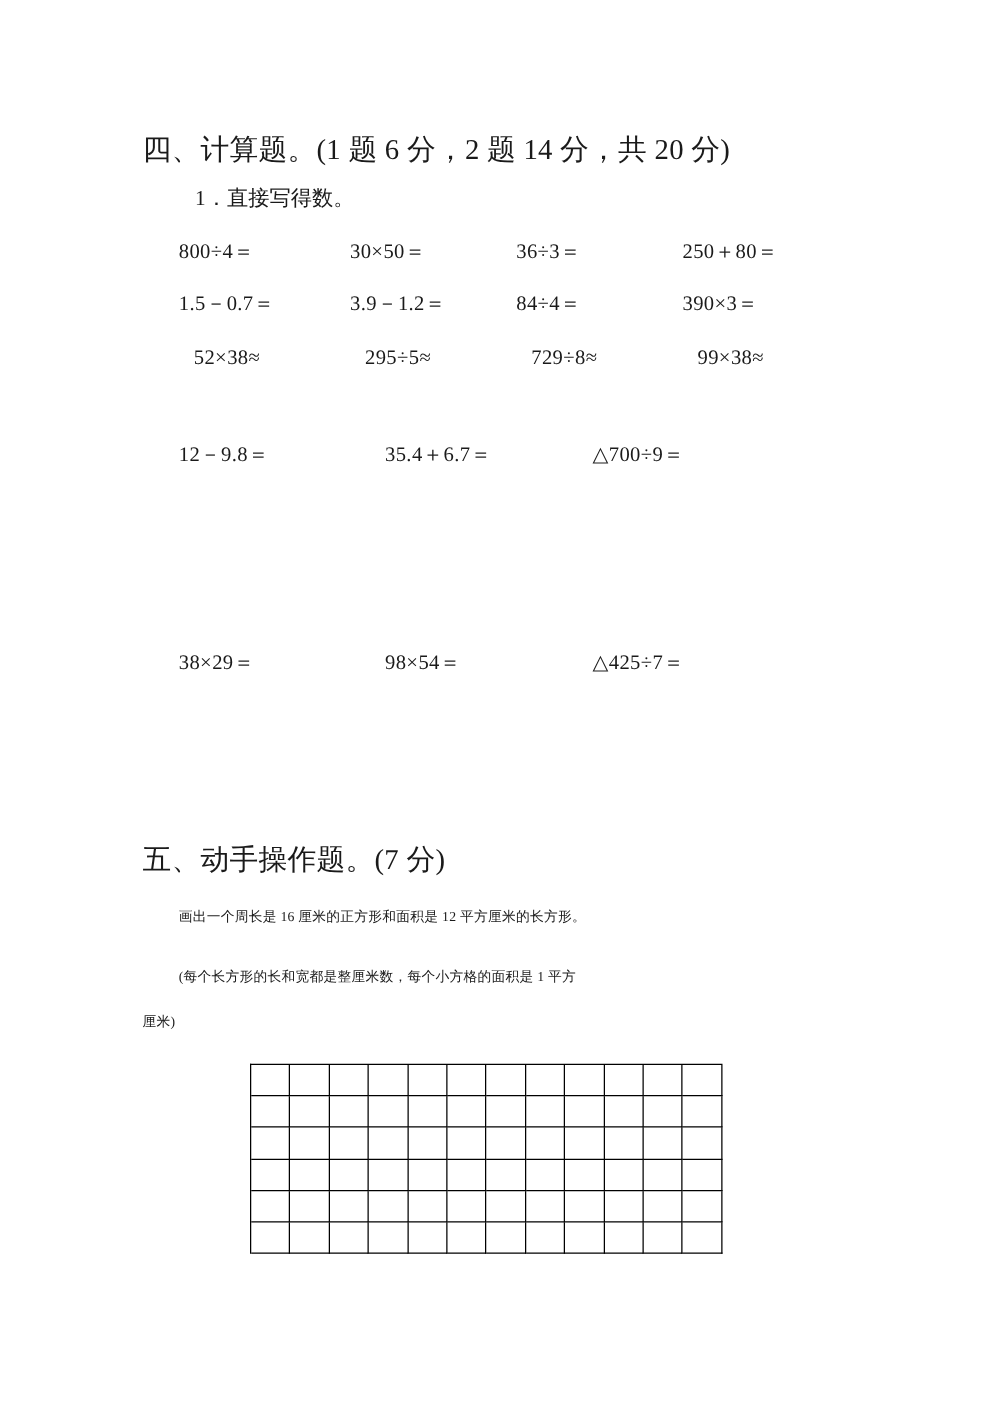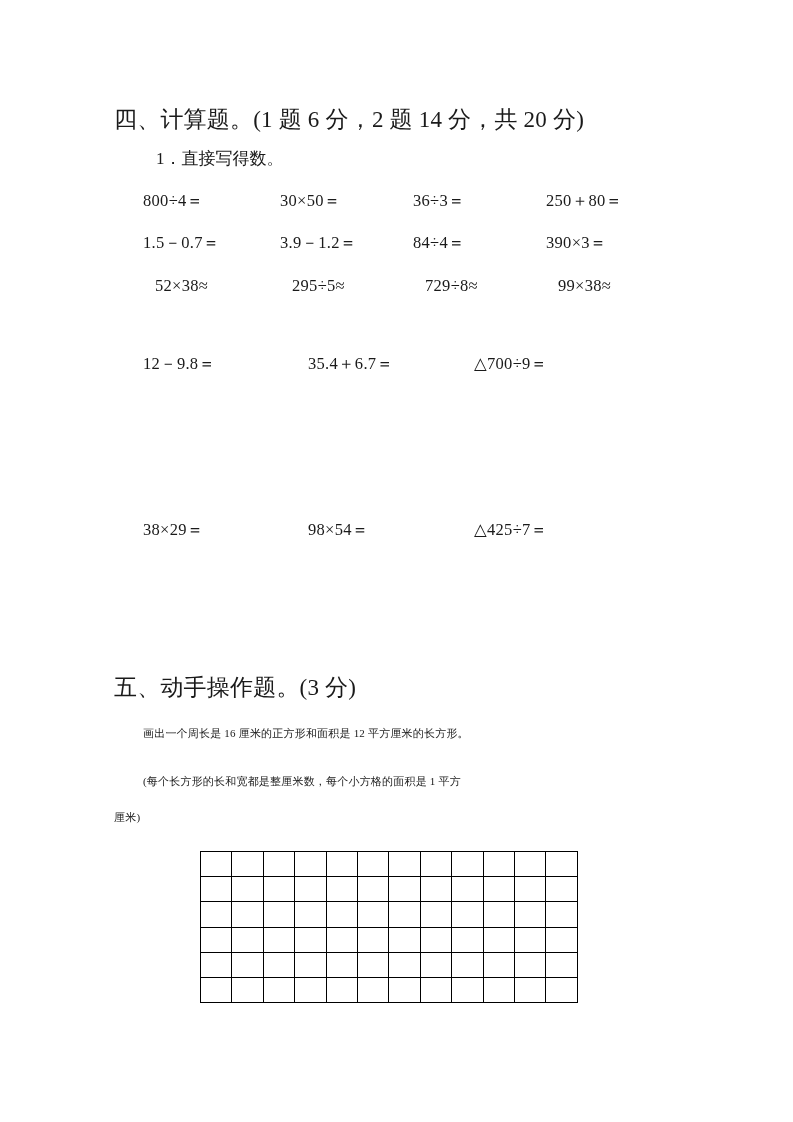--- a/index.html
+++ b/index.html
@@ -147,21 +147,21 @@
     <span class="eq c3-1">35.4＋6.7＝</span>
     <span class="eq c3-2">△700÷9＝</span>
   </div>
 
   <div class="eq-row" id="vert-row-1">
     <span class="eq c3-0">38×29＝</span>
     <span class="eq c3-1">98×54＝</span>
     <span class="eq c3-2">△425÷7＝</span>
   </div>
 
-  <div class="section-heading" id="section-five-heading">五、动手操作题。(3 分)</div>
+  <div class="section-heading" id="section-five-heading">五、动手操作题。(7 分)</div>
 
   <div class="instruction-line" id="instruction-line-0">画出一个周长是 16 厘米的正方形和面积是 12 平方厘米的长方形。</div>
   <div class="instruction-line" id="instruction-line-1">(每个长方形的长和宽都是整厘米数，每个小方格的面积是 1 平方</div>
   <div class="instruction-line" id="instruction-line-2">厘米)</div>
 
   <div id="drawing-grid">
       <div class="grid-row">
         <div class="grid-cell"></div>
         <div class="grid-cell"></div>
         <div class="grid-cell"></div>

